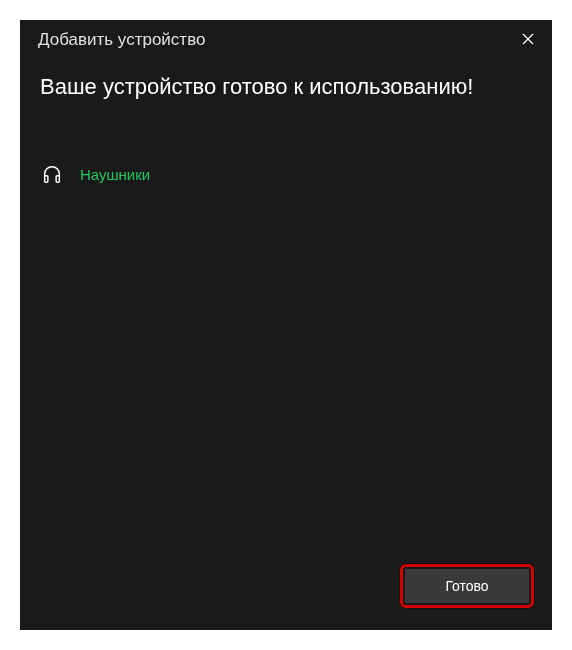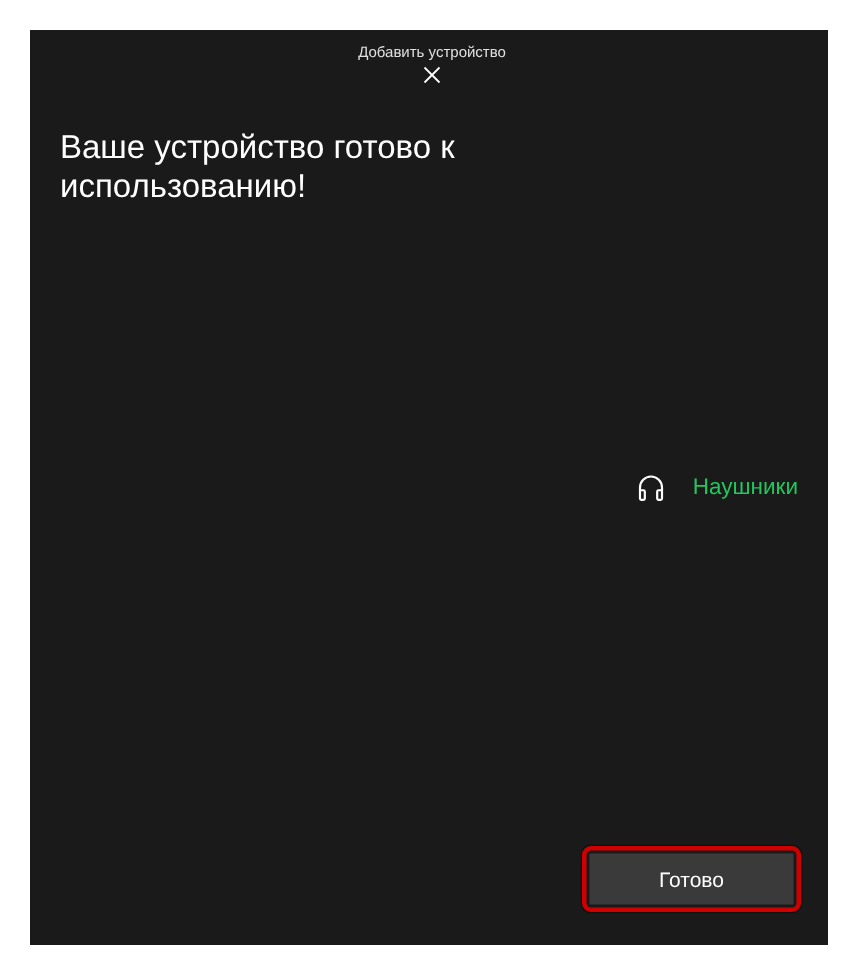--- a/index.html
+++ b/index.html
@@ -20,43 +20,44 @@
       left: 20px;
       width: 532px;
       height: 610px;
       background: #1a1a1a;
       color: #fff;
       display: flex;
       flex-direction: column;
     }
     .titlebar {
       display: flex;
+      justify-content: space-between;
       align-items: center;
       padding: 10px 14px 10px 18px;
-      font-size: 10px;
+      font-size: 17px;
       color: #e0e0e0;
-      flex-direction: column;
     }
     .close-btn {
       width: 20px;
       height: 20px;
       display: flex;
       align-items: center;
       justify-content: center;
       cursor: pointer;
       color: #fff;
     }
     .close-btn svg {
       width: 12px;
       height: 12px;
     }
     .content {
       flex: 1;
       padding: 14px 20px 0 20px;
       display: flex;
+      flex-direction: column;
     }
     .heading {
       font-size: 22px;
       font-weight: 400;
       color: #fff;
       margin-bottom: 58px;
     }
     .device-row {
       display: flex;
       align-items: center;
@@ -87,21 +88,21 @@
     .done-wrap {
       border: 3px solid #d00000;
       border-radius: 6px;
       padding: 2px;
       box-shadow: 0 0 0 1px rgba(0,0,0,0.3);
     }
     .done-btn {
       background: #3a3a3a;
       color: #fff;
       border: none;
-      width: 136px;
+      width: 124px;
       height: 34px;
       font-size: 14px;
       font-family: inherit;
       cursor: pointer;
       display: flex;
       align-items: center;
       justify-content: center;
     }
   </style>
 </head>

